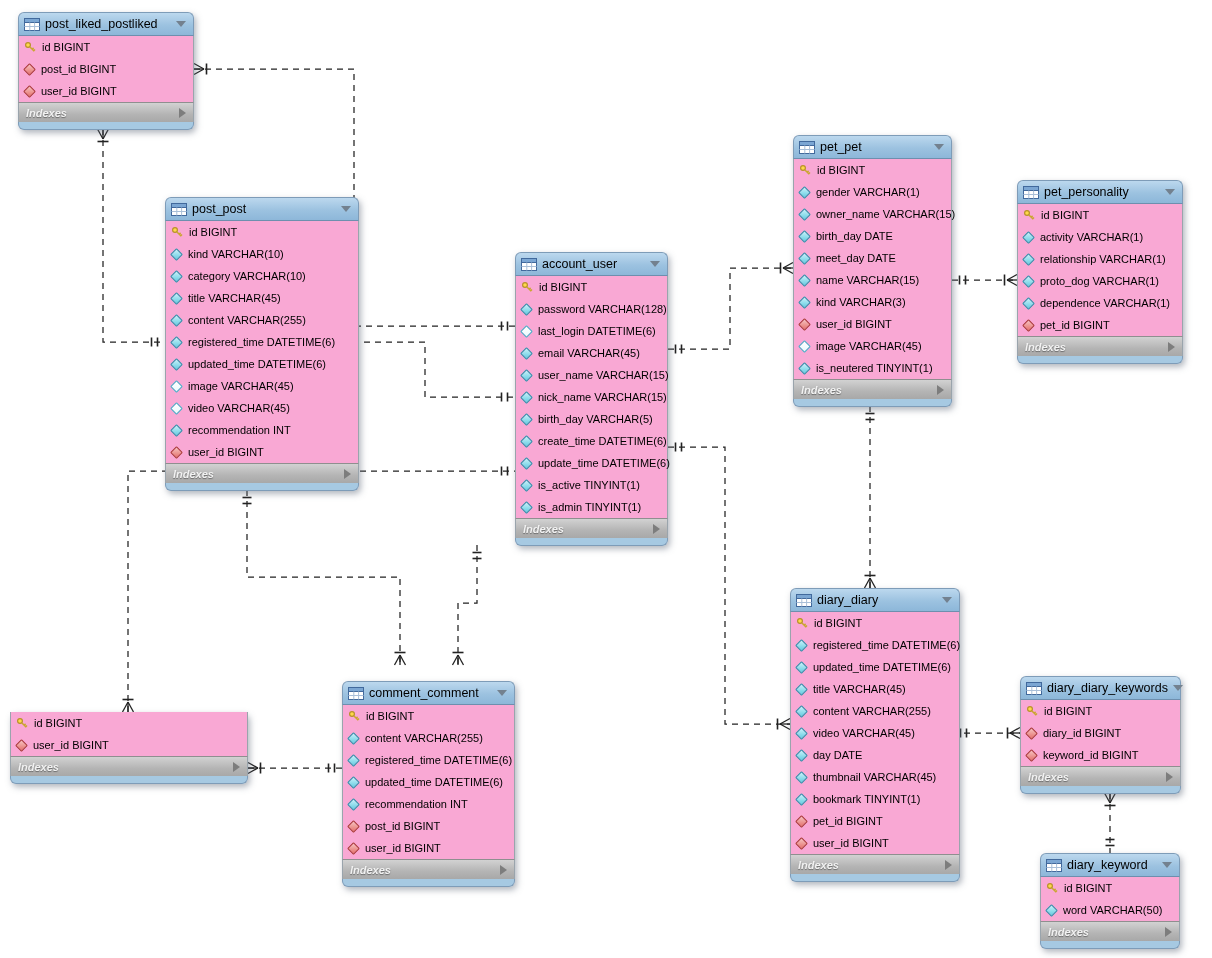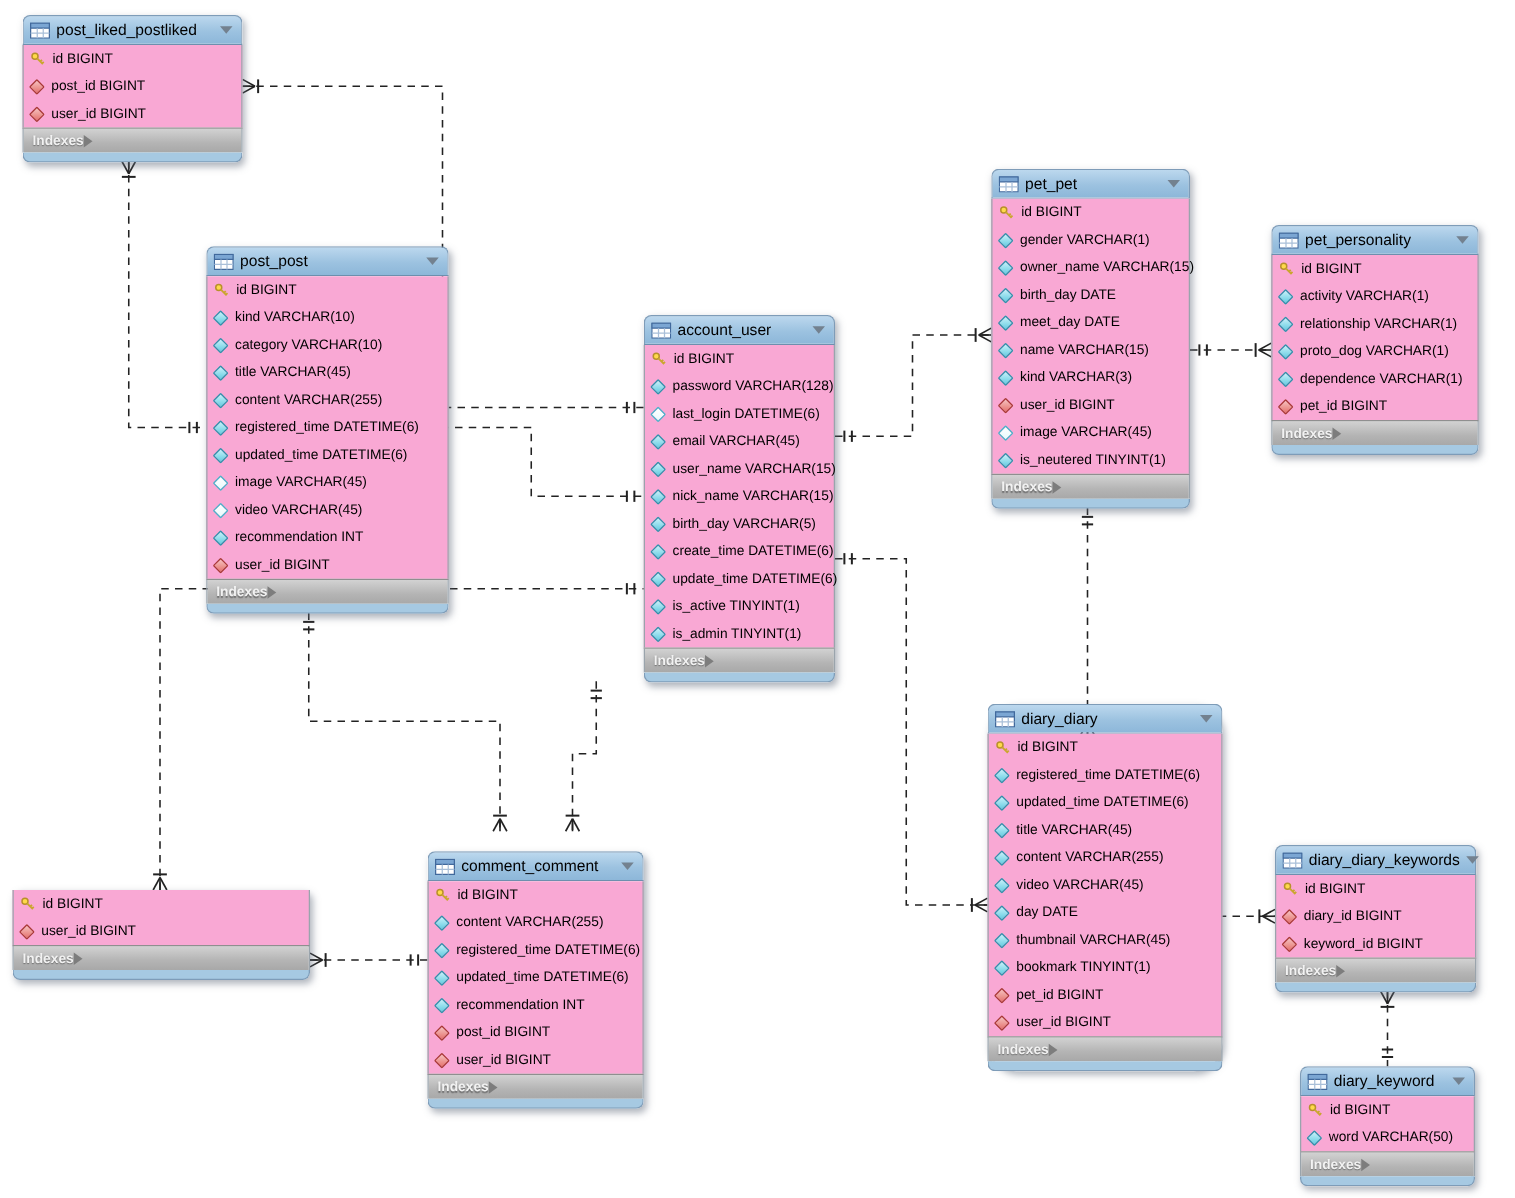--- a/index.html
+++ b/index.html
@@ -34,24 +34,24 @@
     height:22px;display:flex;align-items:center;gap:5px;padding:0 4px;
     white-space:nowrap;box-sizing:border-box;
   }
   .col-label{overflow:visible;}
   .dia{width:7px;height:7px;transform:rotate(45deg);flex:0 0 auto;margin:0 2px;border-radius:1px;}
   .dia.not-null{background:linear-gradient(135deg,#c8f2fa,#62cbe0);border:1px solid #2d93ac;}
   .dia.nullable{background:linear-gradient(135deg,#ffffff,#e8fafd);border:1px solid #49b4ca;}
   .dia.foreign-key{background:linear-gradient(135deg,#f6c3c0,#e4716c);border:1px solid #a83a35;}
   .key-icon{flex:0 0 auto;margin:0 1px;}
   .tbl-footer{
-    height:20px;display:flex;align-items:center;justify-content:flex-start;
+    height:20px;display:flex;align-items:center;justify-content:space-between;
     background:linear-gradient(#d2d2d2,#b4b4b4 60%,#a8a8a8);
     border-left:1px solid #9aa4ac;border-right:1px solid #9aa4ac;
-    border-top:1px solid #8f8f8f;padding:0 7px;box-sizing:border-box;
+    border-top:1px solid #8f8f8f;padding:0 7px;box-sizing:border-box;font-style:italic;
   }
   .tbl-footer .idx-label{color:#f2f2f2;font-weight:bold;font-size:11px;text-shadow:0 1px 1px rgba(90,90,90,.8);}
   .idx-arrow{width:0;height:0;border-top:5px solid transparent;border-bottom:5px solid transparent;border-left:7px solid #7d7d7d;}
   .tbl-strip{
     height:7px;background:#a6c9e2;
     border:1px solid #7e9cb8;border-top:none;border-radius:0 0 6px 6px;
   }
 </style>
 </head>
 <body>
@@ -422,21 +422,21 @@
           <span class="dia foreign-key"></span>
           <span class="col-label">pet_id BIGINT</span>
         </div>
       </div>
       <div class="tbl-footer">
         <span class="idx-label">Indexes</span>
         <span class="idx-arrow"></span>
       </div>
       <div class="tbl-strip"></div>
     </div>
-    <div class="db-table" style="left: 790px; top: 563px; width: 188px; border-radius: 23px;">
+    <div class="db-table" style="left: 790px; top: 588px; width: 170px;">
       <div class="tbl-header">
         <svg width="16" height="13" class="tbl-icon">
           <rect x="0.5" y="0.5" width="15" height="12" fill="#ffffff" stroke="#41699c"></rect>
           <rect x="0.5" y="0.5" width="15" height="4" fill="#7ba6d3" stroke="#41699c"></rect>
           <line x1="5.8" y1="4.5" x2="5.8" y2="12.5" stroke="#a9bfd8"></line>
           <line x1="10.6" y1="4.5" x2="10.6" y2="12.5" stroke="#a9bfd8"></line>
           <line x1="0.5" y1="8.5" x2="15.5" y2="8.5" stroke="#a9bfd8"></line>
         </svg>
         <span class="tbl-title">diary_diary</span>
         <span class="dd-arrow"></span>

